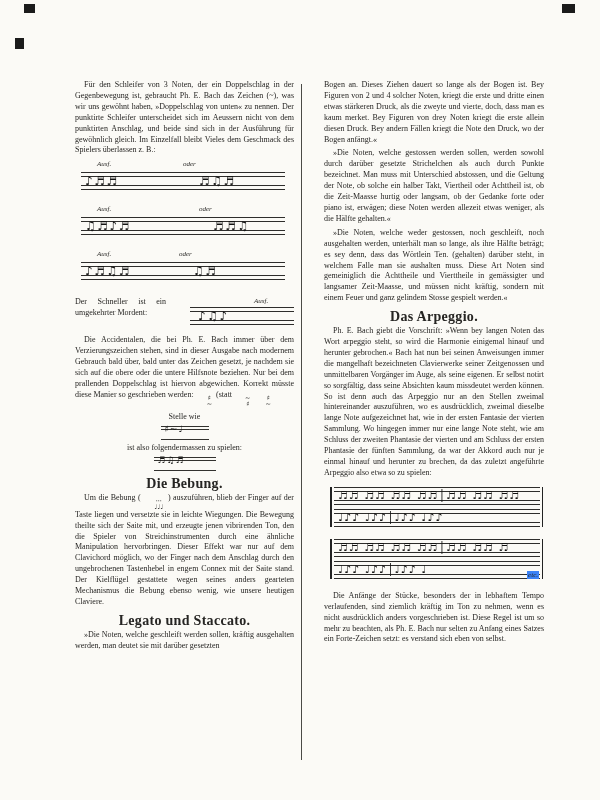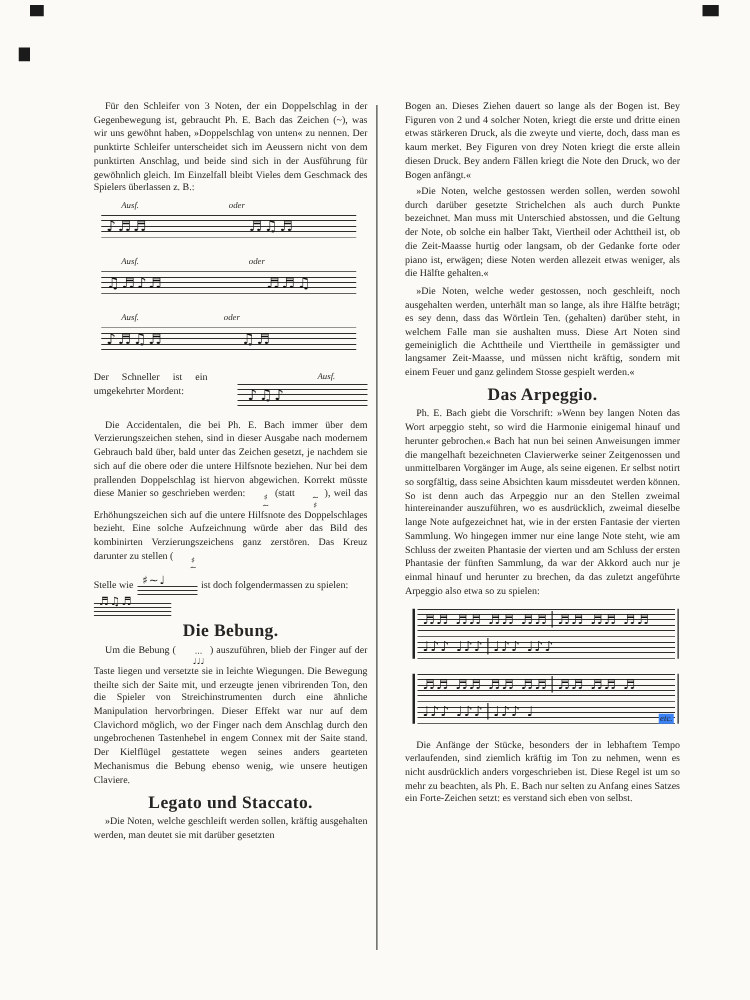--- a/index.html
+++ b/index.html
@@ -26,21 +26,21 @@
           background:repeating-linear-gradient(to bottom,#2e2d2b 0,#2e2d2b .8px,transparent .8px,transparent 4.3px);}
   .mnotes{position:absolute;top:0;line-height:18px;font-family:"DejaVu Sans",sans-serif;
           font-size:12px;letter-spacing:1.5px;color:#141413;white-space:nowrap;}
   .exmini{position:relative;width:112px;height:32px;margin-top:2px;}
   .exmini .exlab{top:0;}
   .exmini .mstaff{top:10px;width:112px;}
   .stack{display:inline-flex;flex-direction:column;align-items:center;vertical-align:-3px;
          margin:0 2px;font-family:"DejaVu Sans",sans-serif;}
   .stack i{font-style:normal;font-size:6.5px;line-height:6px;color:#1c1c1b;}
   .stellerow{display:flex;align-items:center;flex-wrap:wrap;gap:3px;
-             font-size:8px;line-height:10.9px;margin:5px 0 2px 0;}
+             font-size:8px;line-height:10.9px;margin:5px 0 2px 0;flex-direction:column;}
   .ministaff{display:inline-block;position:relative;width:48px;height:14px;vertical-align:-3px;
              background:repeating-linear-gradient(to bottom,#33322f 0,#33322f .6px,transparent .6px,transparent 3.3px);}
   .ministaff.wide{width:62px;}
   .ministaff span{position:absolute;left:4px;top:-2px;font-family:"DejaVu Sans",sans-serif;
                   font-size:9px;letter-spacing:1px;color:#151514;white-space:nowrap;}
   .schnrow{display:flex;gap:24px;align-items:flex-start;margin:5px 0 6px 0;}
   .schntext{width:98px;text-indent:0;margin:2px 0 0 0;}
   .bigex{margin:8px 0 7px 2px;}
   .bsys{position:relative;width:206px;border-left:2px solid #222;border-right:1px solid #222;
         padding:0 2px;margin:0 0 12px 4px;}
@@ -108,33 +108,32 @@
       <span>Die Accidentalen, die bei Ph. E. Bach immer über dem Verzierungszeichen stehen, sind in dieser Ausgabe nach modernem Gebrauch bald über, bald unter das Zeichen gesetzt, je nachdem sie sich auf die obere oder die untere Hilfsnote beziehen. Nur bei dem prallenden Doppelschlag ist hiervon abgewichen. Korrekt müsste diese Manier so geschrieben werden:</span>
       <span class="stack">
           <i>♯</i>
           <i>~</i>
         </span>
       <span>(statt</span>
       <span class="stack">
           <i>~</i>
           <i>♯</i>
         </span>
-      <span>), weil das Erhöhungszeichen sich auf die untere Hilfsnote des Doppelschlages bezieht. Eine solche Aufzeichnung würde aber das Bild des kombinirten Verzierungszeichens ganz zerstören. Das Kreuz darunter zu stellen (</span>
       <span class="stack">
           <i>♯</i>
           <i>~</i>
         </span>
     </div>
 
     <div class="stellerow">
       <span>Stelle wie</span>
       <span class="ministaff">
           <span>♯~♩</span>
         </span>
-      <span>ist doch folgendermassen zu spielen:</span>
+      <span>ist also folgendermassen zu spielen:</span>
       <span class="ministaff wide">
           <span>♬♫♬</span>
         </span>
     </div>
 
     <h3 class="head">Die Bebung.</h3>
 
     <div class="para ind">
       <span>Um die Bebung (</span>
       <span class="stack">

